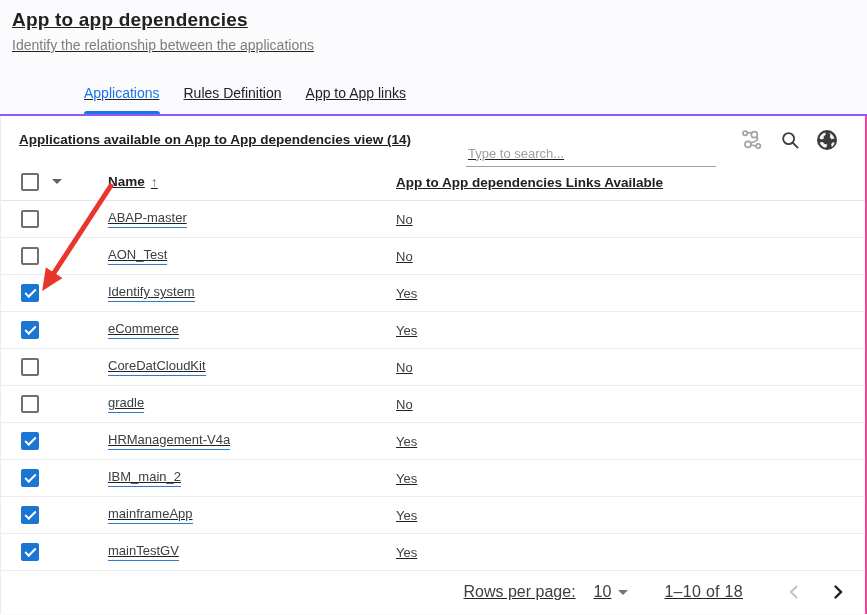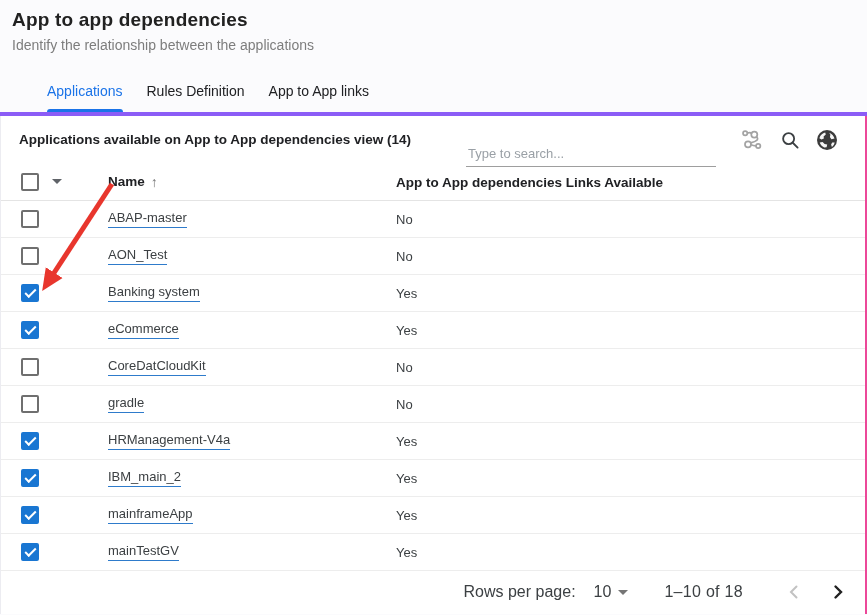--- a/index.html
+++ b/index.html
@@ -10,33 +10,33 @@
     --text_secondary:#7d7d7d;
   }
   *{box-sizing:border-box;margin:0;padding:0;}
   html,body{width:867px;height:615px;}
   body{
     font-family:"Liberation Sans",sans-serif;
     background:#fbfbfd;
     color:var(--text_primary);
     overflow:hidden;
   }
-  .page{position:relative;width:867px;height:457px;}
+  .page{position:relative;width:867px;height:457px;text-decoration:underline;}
 
   
   .page-header{padding:9px 12px 0 12px;}
   .page-title{font-size:19px;font-weight:700;color:var(--text_primary);letter-spacing:.2px;}
   .page-subtitle{margin-top:6px;font-size:14px;color:var(--text_secondary);}
 
   
   .tabbar{
-    display:flex;align-items:flex-end;
+    display:flex;align-items:center;
     margin-top:24px;height:39px;
-    border-bottom:4px solid #8b5cf6;
-    padding-left:47px;
+    border-bottom:2px solid #8b5cf6;
+    padding-left:84px;
   }
   .tab{
     position:relative;background:none;border:none;cursor:pointer;
     font-family:inherit;font-size:14px;color:#202124;
     padding:8px 0 13px 0;margin-right:24px;
   }
   .tab.active{color:var(--accent_blue);}
   .tab.active::after{
     content:"";position:absolute;left:0;right:0;bottom:0;height:3px;
     background:var(--accent_blue);border-radius:3px 3px 0 0;
@@ -193,21 +193,21 @@
         <div>
           <span class="links-val">No</span>
         </div>
       </div>
 
       <div class="trow">
         <div class="cb-cell">
           <span class="cb checked"></span>
         </div>
         <div class="name-cell">
-          <a class="name-link">Banking system</a>
+          <a class="name-link">Identify system</a>
         </div>
         <div>
           <span class="links-val">Yes</span>
         </div>
       </div>
 
       <div class="trow">
         <div class="cb-cell">
           <span class="cb checked"></span>
         </div>

